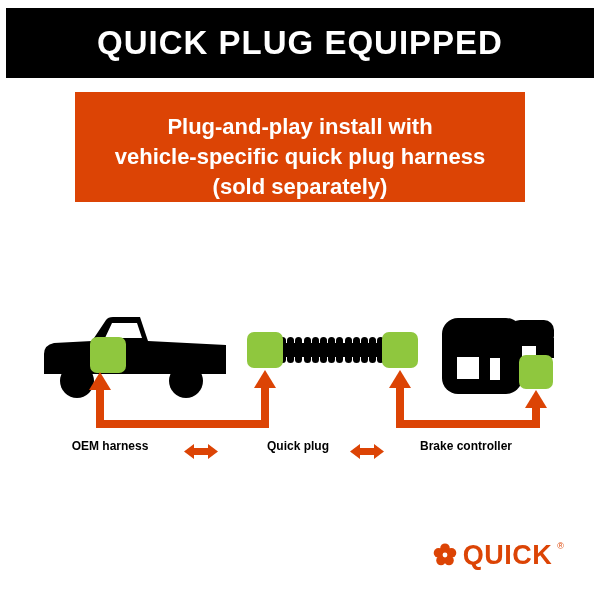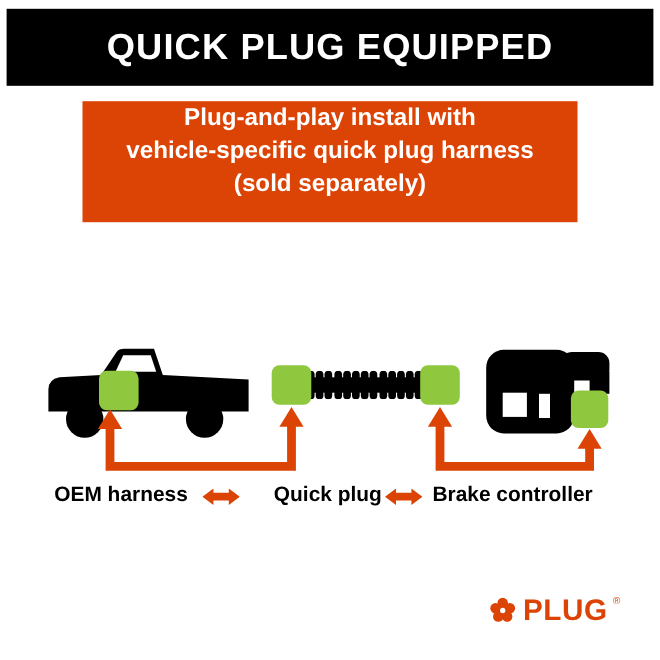--- a/index.html
+++ b/index.html
@@ -2,25 +2,25 @@
 <html><head>
 <meta charset="utf-8">
 <style>
   html,body{margin:0;padding:0;background:#fff;}
   .canvas{position:relative;width:600px;height:600px;background:#fff;
           font-family:"Liberation Sans",sans-serif;overflow:hidden;}
   .banner{position:absolute;left:6px;top:8px;right:6px;height:70px;background:#000;
           display:flex;align-items:center;justify-content:center;}
   .banner-title{color:#fff;font-size:33px;font-weight:bold;letter-spacing:1px;}
   .info-box{position:absolute;left:75px;top:92px;width:450px;height:110px;background:#DC4405;
-            display:flex;align-items:flex-start;justify-content:center;text-align:center;}
+            display:flex;align-items:flex-end;justify-content:center;text-align:center;}
   .info-text{color:#fff;font-size:22px;font-weight:bold;line-height:30px;white-space:pre-line;}
   .abs{position:absolute;}
   .green-sq{position:absolute;width:36px;height:36px;background:#8FC73E;border-radius:7px;}
-  .label{position:absolute;top:439px;font-size:19px;font-weight:bold;color:#000;text-align:center;}
+  .label{position:absolute;top:439px;font-size:12px;font-weight:bold;color:#000;text-align:center;}
   .logo{position:absolute;top:542px;right:36px;display:flex;align-items:flex-start;gap:5px;}
   .logo-text{color:#DC4405;font-size:27px;font-weight:bold;letter-spacing:0.5px;line-height:26px;}
   .logo-reg{color:#DC4405;font-size:9px;position:relative;top:-1px;}
 </style>
 </head>
 <body>
 
 <div class="canvas">
 
   <div class="banner">
@@ -96,17 +96,17 @@
       <g fill="#DC4405">
         <circle cx="13" cy="6.2" r="4.8"></circle>
         <circle cx="19.5" cy="10.9" r="4.8"></circle>
         <circle cx="17" cy="18.5" r="4.8"></circle>
         <circle cx="9" cy="18.5" r="4.8"></circle>
         <circle cx="6.5" cy="10.9" r="4.8"></circle>
         <circle cx="13" cy="13" r="5.2"></circle>
       </g>
       <circle cx="13" cy="13" r="2.4" fill="#fff"></circle>
     </svg>
-    <span class="logo-text">PLUG</span>
+    <span class="logo-text">QUICK</span>
     <span class="logo-reg">®</span>
   </div>
 
 </div>
 
 </body></html>

